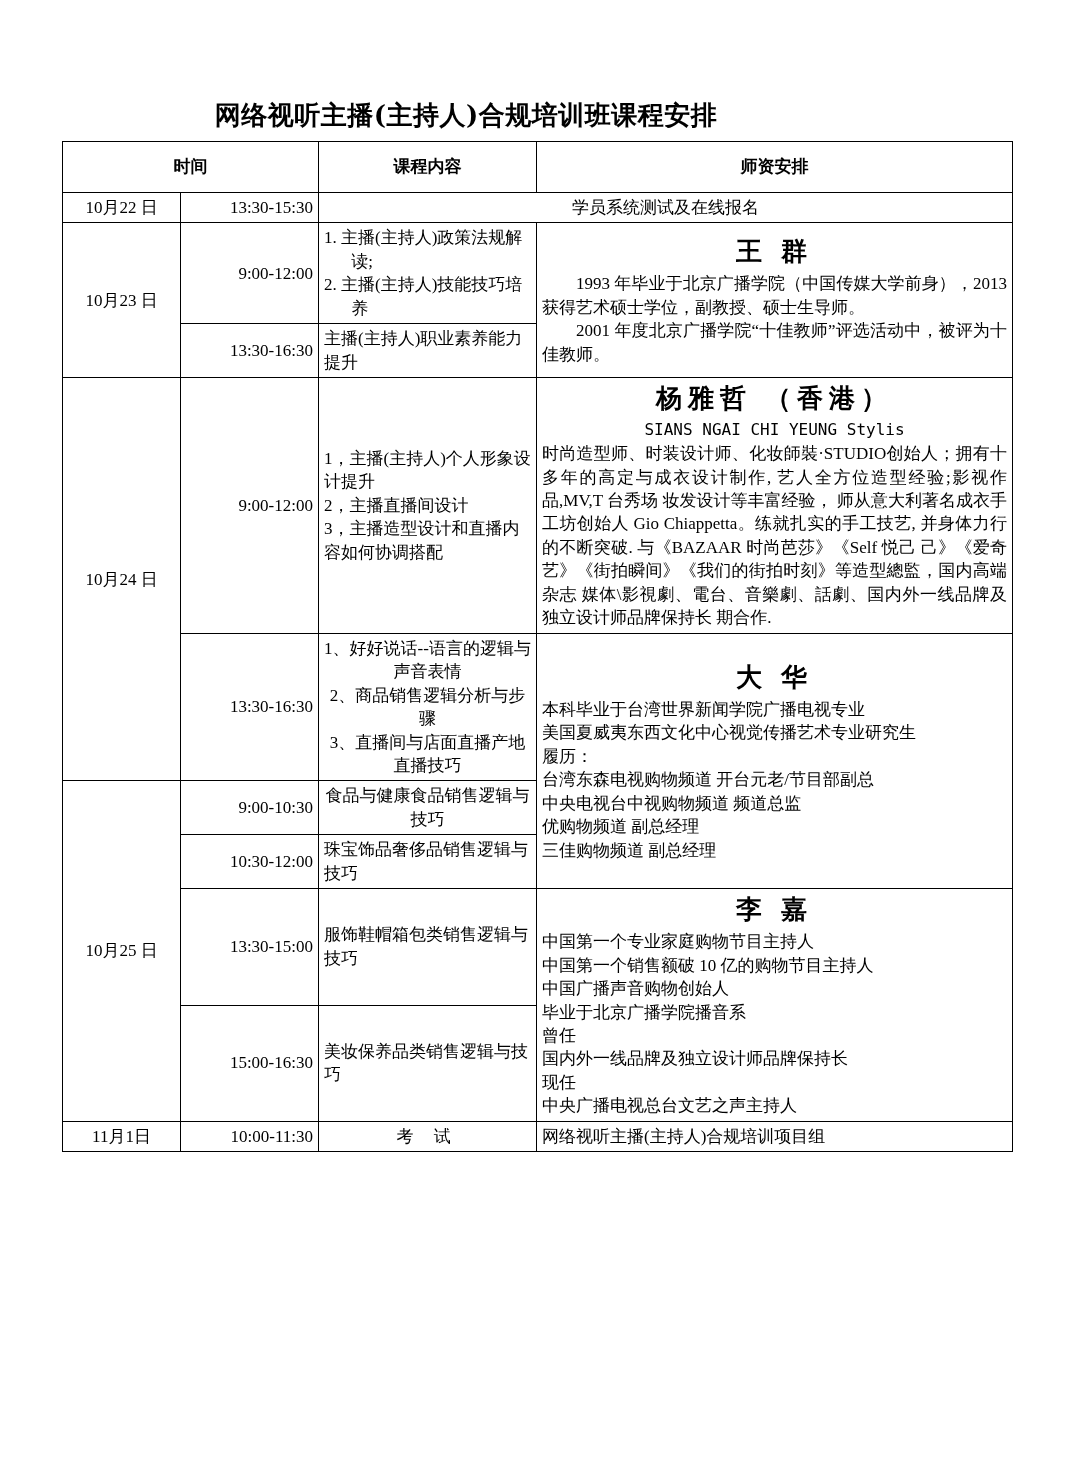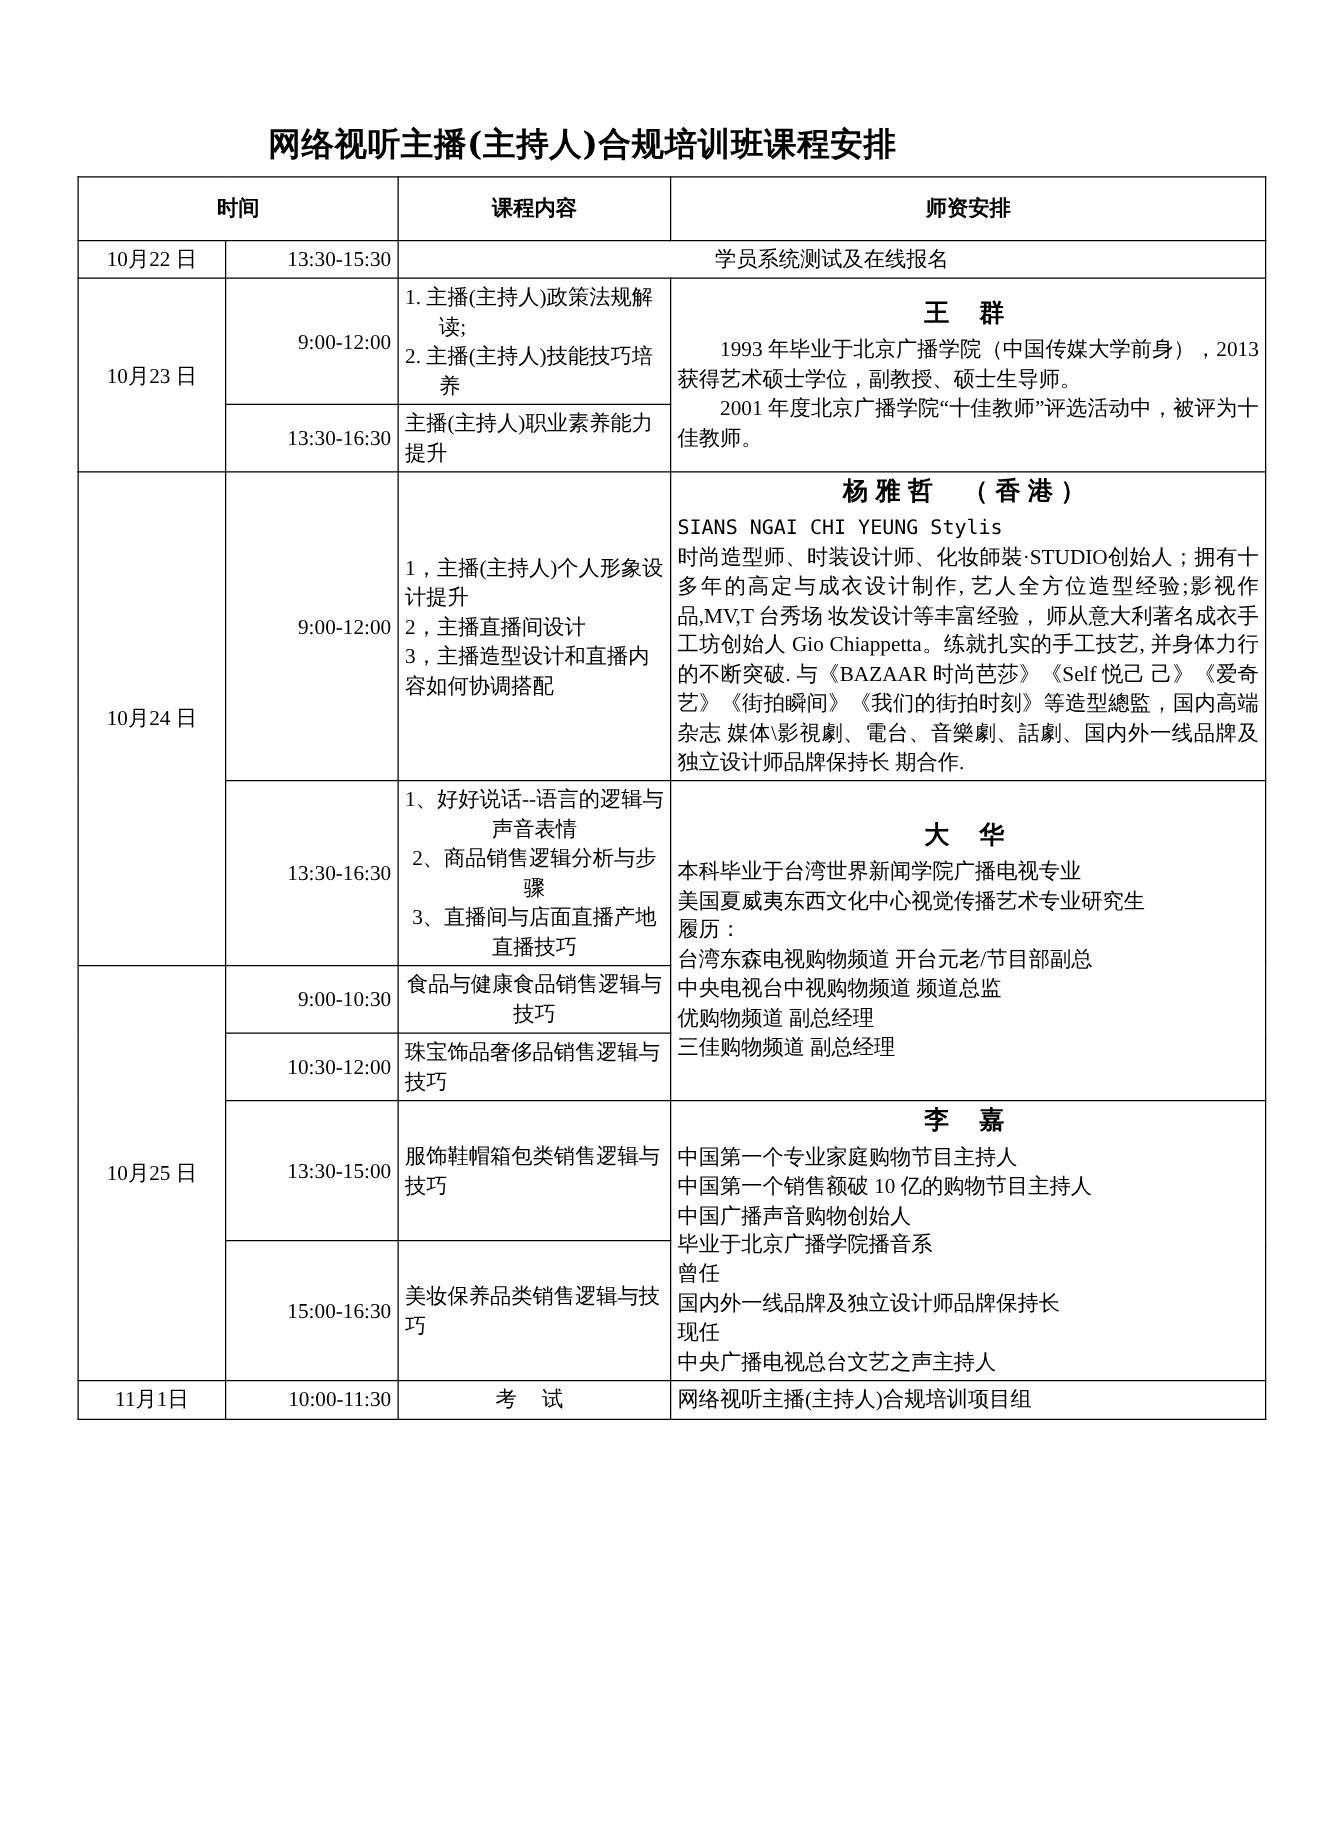--- a/index.html
+++ b/index.html
@@ -90,28 +90,28 @@
   .cell-faculty.mid { vertical-align: middle; margin-left: 43px; }
   .cell-span-center {
     text-align: center;
     font-size: 18px;
   }
 
   .teacher-name {
     display: block;
     text-align: center;
     font-weight: bold;
-    font-size: 20px;
+    font-size: 26px;
     letter-spacing: 6px;
     margin-bottom: 2px;
-    font-family: Liberation Mono, monospace;
+    font-family: Liberation Sans, sans-serif;
   }
   .teacher-sub {
     display: block;
-    text-align: left;
+    text-align: center;
     font-size: 16px;
     font-family: "DejaVu Sans Mono", "Liberation Mono", monospace;
     margin-bottom: 1px;
   }
   .bio-p {
     display: block;
     text-indent: 2em;
     margin: 0;
   }
   .bio-line {

